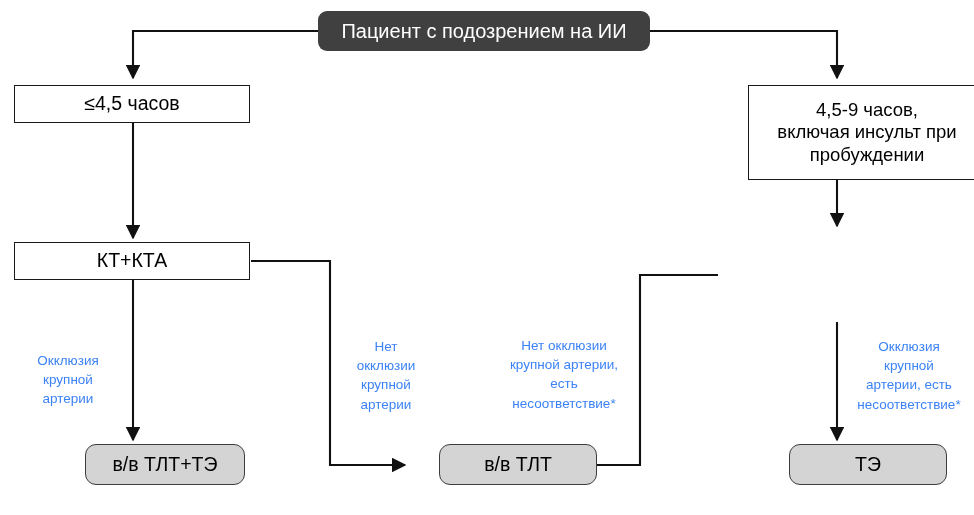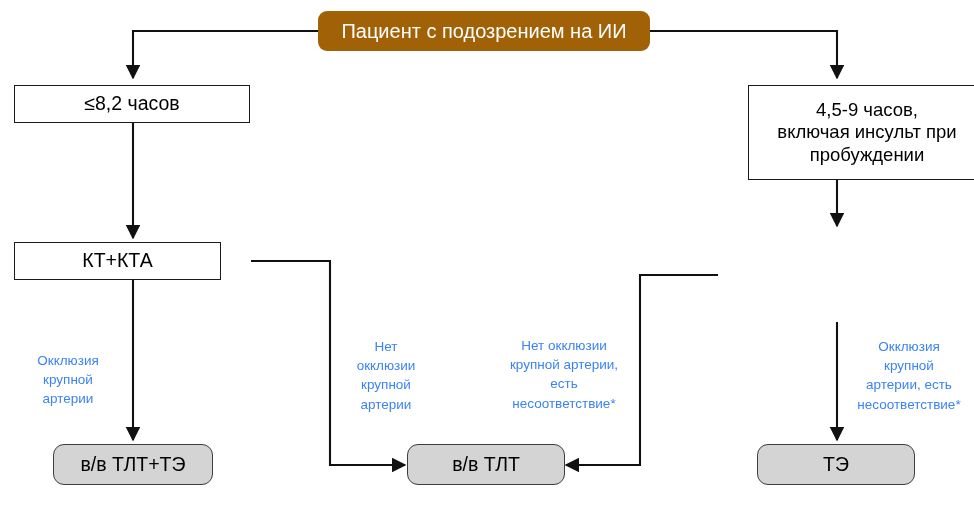--- a/index.html
+++ b/index.html
@@ -35,23 +35,24 @@
   .node-rect {
     background: #ffffff;
     border: 1.6px solid #1a1a1a;
     color: #000000;
   }
   .node-rounded-gray {
     background: #d4d4d4;
     border: 1.8px solid #3d3d3d;
     border-radius: 11px;
     color: #000000;
+    margin-left: 32px;
   }
   .node-header {
-    background: #a16207;
+    background: #404040;
     border-radius: 9px;
     color: #ffffff;
     border: none;
   }
   .node-text {
     line-height: 1.22;
     white-space: pre-line;
     padding: 0 4px;
   }
   .label {
@@ -113,30 +114,30 @@
     <g>
       <path d="M 837 322 L 837 440" fill="none" stroke="#111111" stroke-width="2.1" marker-end="url(#arrowHead)"></path>
     </g>
   </svg>
 
   <div class="node node-header" style="left:318px; top:11px; width:332px; height:40px;">
     <span class="node-text fs-header">Пациент с подозрением на ИИ</span>
   </div>
 
   <div class="node node-rect" style="left:14px; top:85px; width:236px; height:38px;">
-    <span class="node-text fs-big">≤8,2 часов</span>
+    <span class="node-text fs-big">≤4,5 часов</span>
   </div>
 
   <div class="node node-rect" style="left:748px; top:85px; width:238px; height:95px;">
     <span class="node-text fs-mid">4,5-9 часов,
 включая инсульт при
 пробуждении</span>
   </div>
 
-  <div class="node node-rect" style="left:14px; top:242px; width:207px; height:38px;">
+  <div class="node node-rect" style="left:14px; top:242px; width:236px; height:38px;">
     <span class="node-text fs-big">КТ+КТА</span>
   </div>
 
 
   <div class="node node-rounded-gray" style="left:53px; top:444px; width:160px; height:41px;">
     <span class="node-text fs-big">в/в ТЛТ+ТЭ</span>
   </div>
 
   <div class="node node-rounded-gray" style="left:757px; top:444px; width:158px; height:41px;">
     <span class="node-text fs-big">ТЭ</span>

